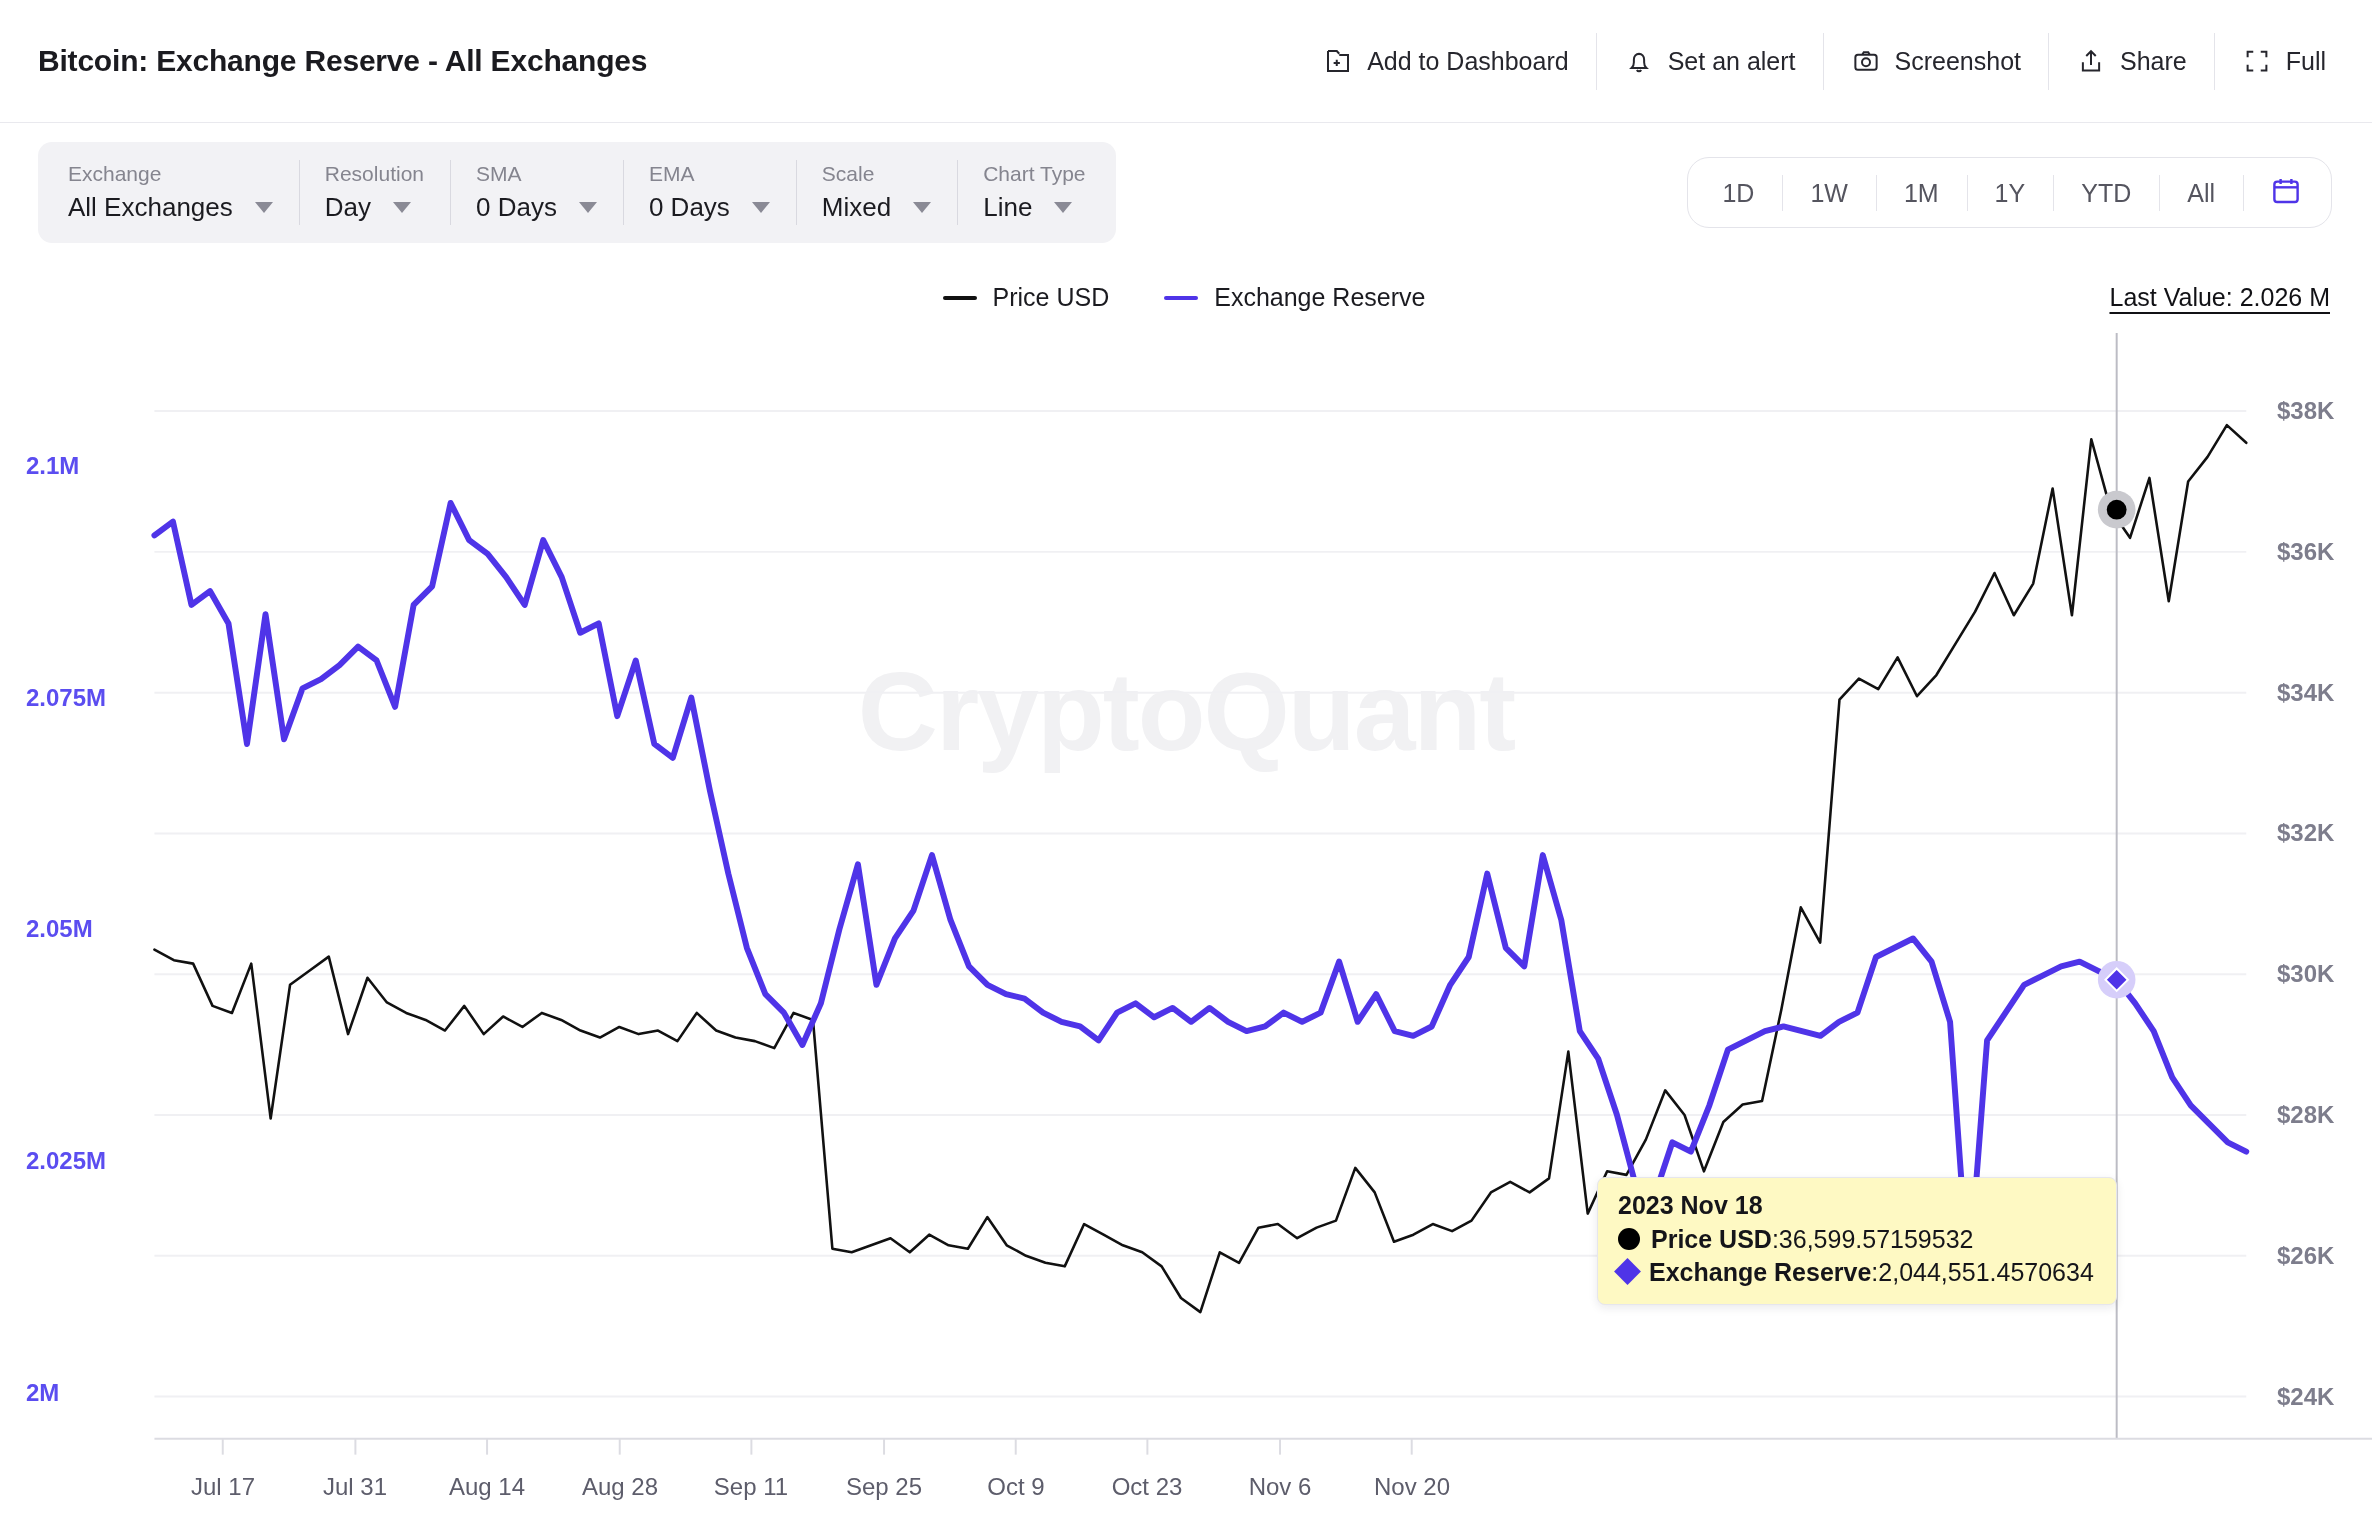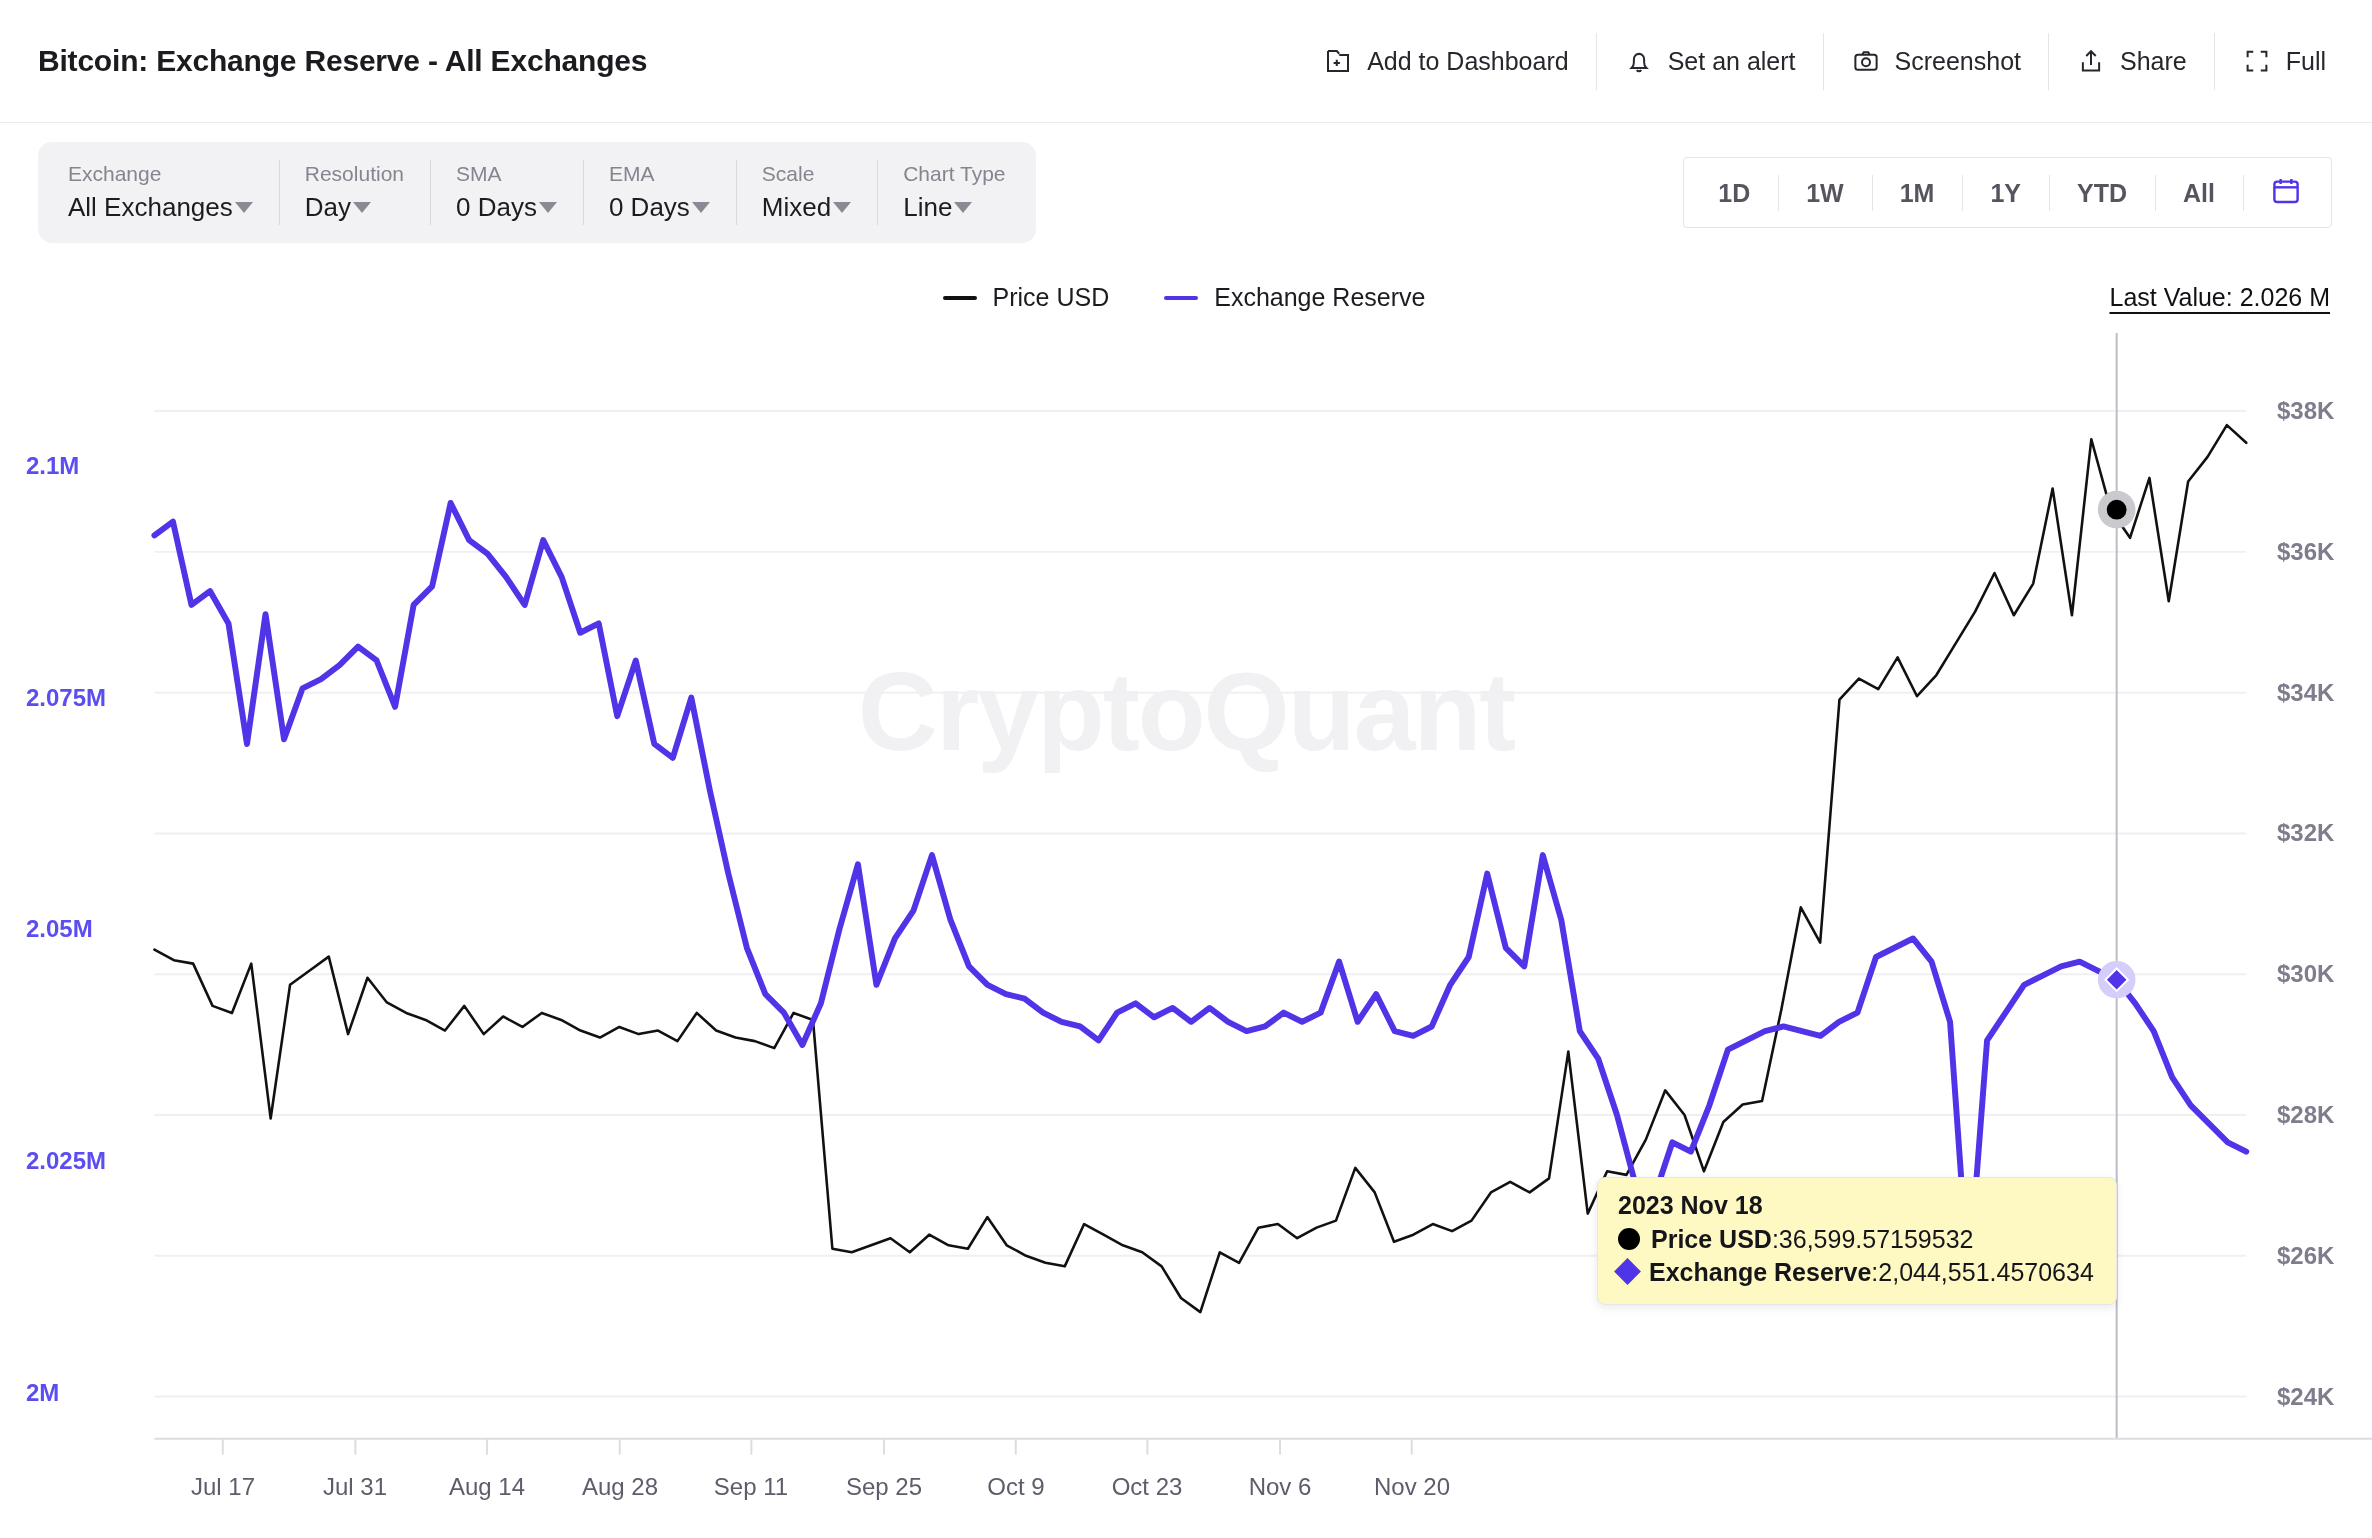--- a/index.html
+++ b/index.html
@@ -79,44 +79,43 @@
   }
   .param-label {
     font-size: 21px;
     color: #85858f;
     margin-bottom: 6px;
     white-space: nowrap;
   }
   .param-value-wrap {
     display: flex;
     align-items: center;
-    gap: 2px;
+    gap: 22px;
   }
   .param-value {
     font-size: 26px;
     color: #1b1b20;
     white-space: nowrap;
   }
   .caret {
     width: 0; height: 0;
     border-left: 9px solid transparent;
     border-right: 9px solid transparent;
     border-top: 11px solid #8a8a95;
     flex: 0 0 auto;
   }
 
   .ranges {
     margin-left: auto;
     display: flex;
     align-items: center;
     border: 1px solid #e4e4ea;
-    border-radius: 4px;
+    border-radius: 22px;
     height: 71px;
     padding: 0 6px;
-    font-weight: bold;
   }
   .range-btn {
     font-size: 25px;
     color: #55555f;
     padding: 0 28px;
     height: 42px;
     line-height: 42px;
     position: relative;
     cursor: pointer;
     white-space: nowrap;

